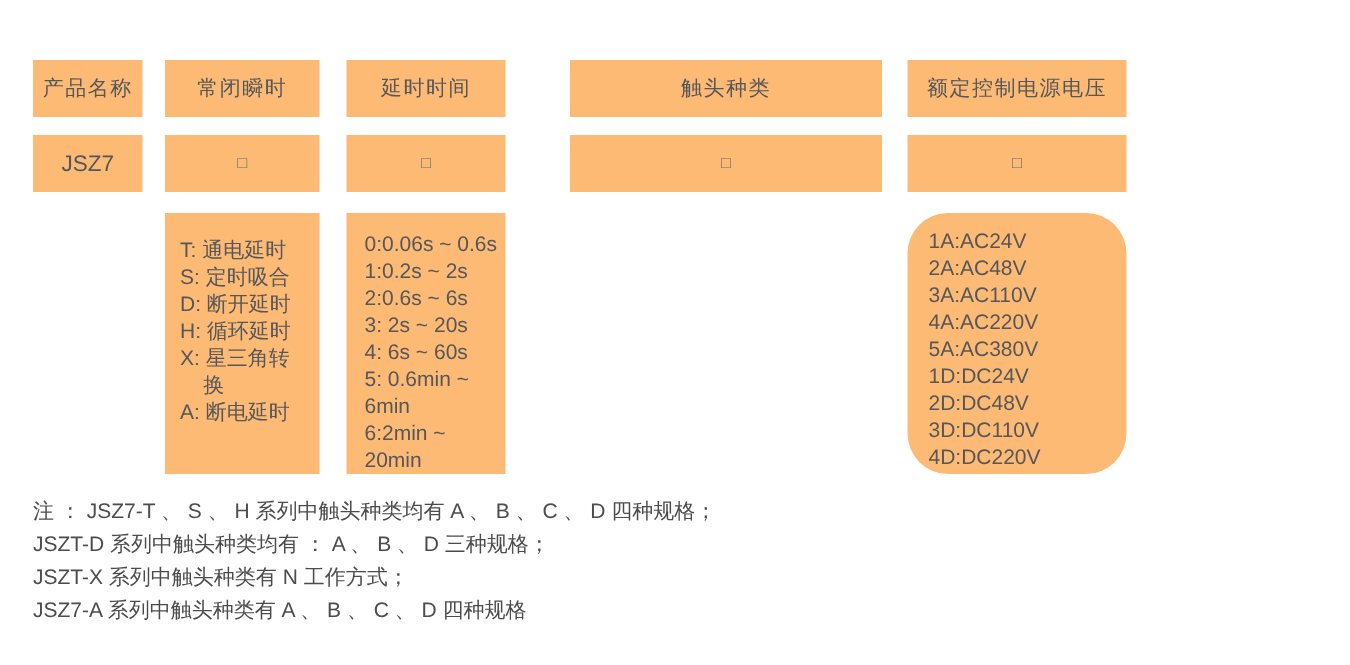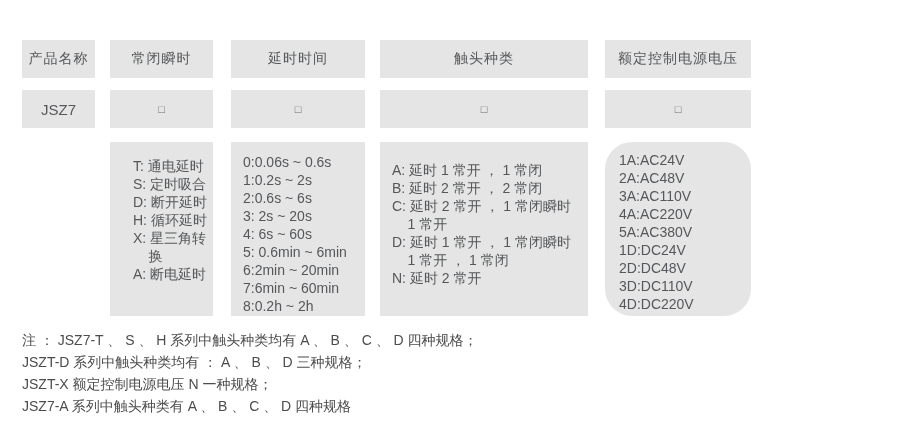--- a/index.html
+++ b/index.html
@@ -8,46 +8,46 @@
     background: #ffffff;
     font-family: "Liberation Sans", sans-serif;
     position: relative;
     overflow: hidden;
   }
   .sheet { position: absolute; top: 0; left: 0; width: 900px; height: 443px; }
 
   .col { position: absolute; top: 40px; }
   .col-1 { left: 22px;  width: 73px;  }
   .col-2 { left: 110px; width: 103px; }
-  .col-3 { left: 231px; width: 134px; border-radius: 29px; }
+  .col-3 { left: 231px; width: 106px; border-radius: 29px; }
   .col-4 { left: 380px; width: 208px; }
   .col-5 { left: 605px; width: 146px; }
 
-  .cell { background: #e5e5e5; color: #55575a; }
+  .cell { background: #fdba74; color: #55575a; }
 
   .head {
     height: 38px; margin-bottom: 12px;
     display: flex; align-items: center; justify-content: center;
     font-size: 14px; letter-spacing: 1px;
   }
   .code {
     height: 38px; margin-bottom: 14px;
     display: flex; align-items: center; justify-content: center;
     font-size: 15px;
   }
   .code.box { font-size: 11px; color: #6b6d70; }
 
   .opts {
     height: 174px;
     font-size: 14px;
     line-height: 18px;
     white-space: pre-wrap;
     overflow: hidden;
   }
-  .col-2 .opts { padding: 15px 6px 0 23px; }
+  .col-2 .opts { padding: 15px 6px 0 10px; }
   .col-3 .opts { padding: 11px 4px 0 12px; }
   .col-4 .opts { padding: 19px 6px 0 12px; }
   .col-5 .opts { padding: 9px 6px 0 14px; border-radius: 27px; }
 
   .notes {
     position: absolute; left: 22px; top: 329px; width: 860px;
     font-size: 14px; line-height: 22px; color: #4c4c4e;
   }
 </style>
 </head>
@@ -82,43 +82,36 @@
 4: 6s ~ 60s
 5: 0.6min ~ 6min
 6:2min ~ 20min
 7:6min ~ 60min
 8:0.2h ~ 2h</div>
   </div>
 
   <div class="col col-4">
     <div class="cell head">触头种类</div>
     <div class="cell code box">□</div>
-    <div class="cell opts">A: 延时 1 常开 ， 1 常闭
-B: 延时 2 常开 ， 2 常闭
-C: 延时 2 常开 ， 1 常闭瞬时
-    1 常开
-D: 延时 1 常开 ， 1 常闭瞬时
-    1 常开 ， 1 常闭
-N: 延时 2 常开</div>
   </div>
 
   <div class="col col-5">
     <div class="cell head">额定控制电源电压</div>
     <div class="cell code box">□</div>
     <div class="cell opts">1A:AC24V
 2A:AC48V
 3A:AC110V
 4A:AC220V
 5A:AC380V
 1D:DC24V
 2D:DC48V
 3D:DC110V
 4D:DC220V</div>
   </div>
 
   <div class="notes">
     <div class="note-line">注 ： JSZ7-T 、 S 、 H 系列中触头种类均有 A 、 B 、 C 、 D 四种规格；</div>
     <div class="note-line">JSZT-D 系列中触头种类均有 ： A 、 B 、 D 三种规格；</div>
-    <div class="note-line">JSZT-X 额定控制电源电压 N 一种规格；</div>
+    <div class="note-line">JSZT-X 系列中触头种类有 N 工作方式；</div>
     <div class="note-line">JSZ7-A 系列中触头种类有 A 、 B 、 C 、 D 四种规格</div>
   </div>
 
 </div>
 
 </body></html>

